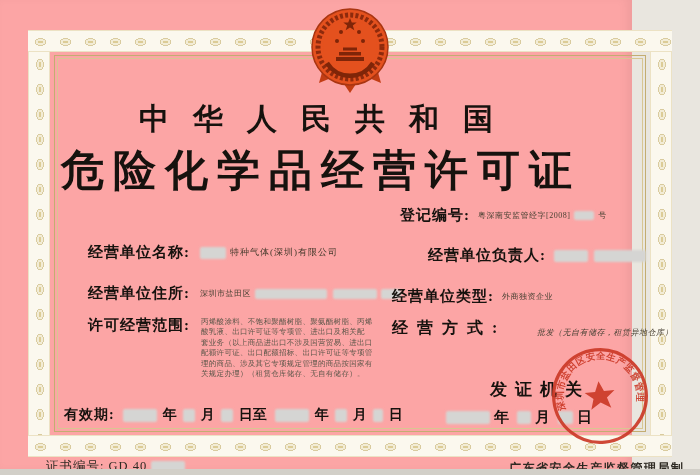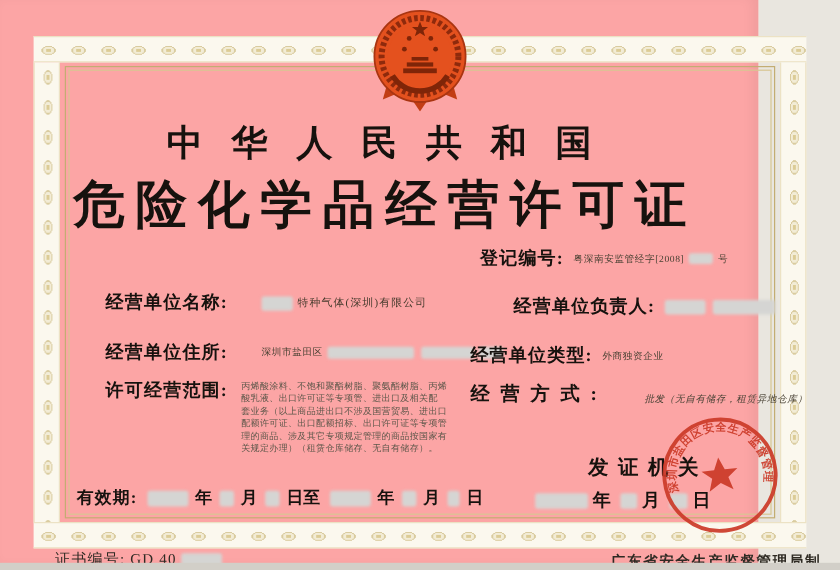--- a/index.html
+++ b/index.html
@@ -47,21 +47,21 @@
   .idate{left:446px;top:408px;}
   .idate .unit,.vrow .unit{font-size:15px;font-weight:bold;color:#16120e;}
   .vrow{left:64px;top:406px;}
   .vrow .unit{font-size:14px;}
   .footL{position:absolute;left:46px;top:458px;font-size:12.5px;color:#2e2a23;letter-spacing:1px;
          z-index:2;display:flex;align-items:center;}
   .footR{position:absolute;left:509px;top:460px;font-size:12px;font-weight:bold;color:#2e2a23;
          letter-spacing:1.5px;z-index:2;white-space:nowrap;}
   .seal{position:absolute;left:549px;top:345px;width:102px;height:102px;z-index:4;transform:rotate(-6deg);opacity:.92;}
   .bottomstrip{position:absolute;left:0;top:469px;width:700px;height:6px;background:#d2cfc8;z-index:5;}
-  .mr6{margin-right:6px}.mr4{margin-right:4px}.mr8{margin-right:8px}.ml8{margin-left:8px}.ml10{margin-left:28px}.ml4{margin-left:4px}
+  .mr6{margin-right:6px}.mr4{margin-right:4px}.mr8{margin-right:8px}.ml8{margin-left:8px}.ml10{margin-left:10px}.ml4{margin-left:4px}
 </style>
 </head>
 <body>
 
 <div class="cert">
 
   <div class="band h top"></div>
   <div class="band h bottom"></div>
   <div class="band v left"></div>
   <div class="band v right"></div>

